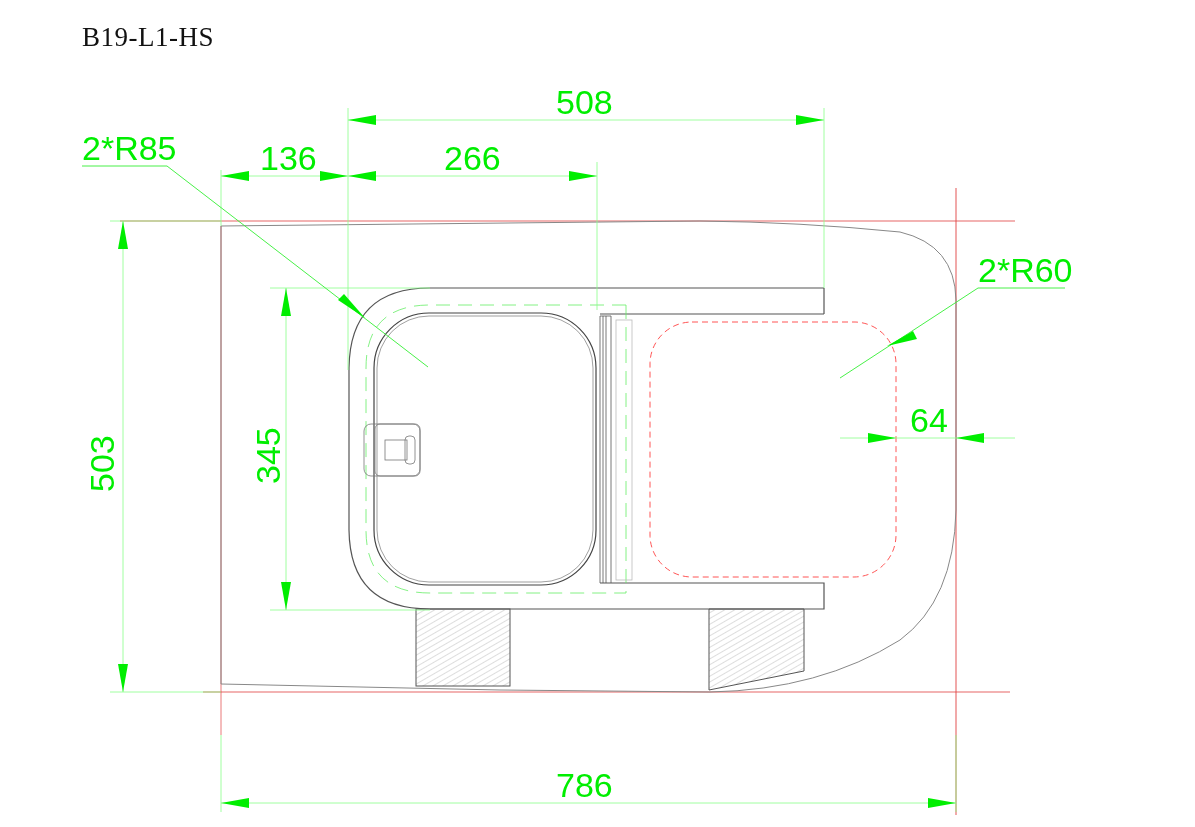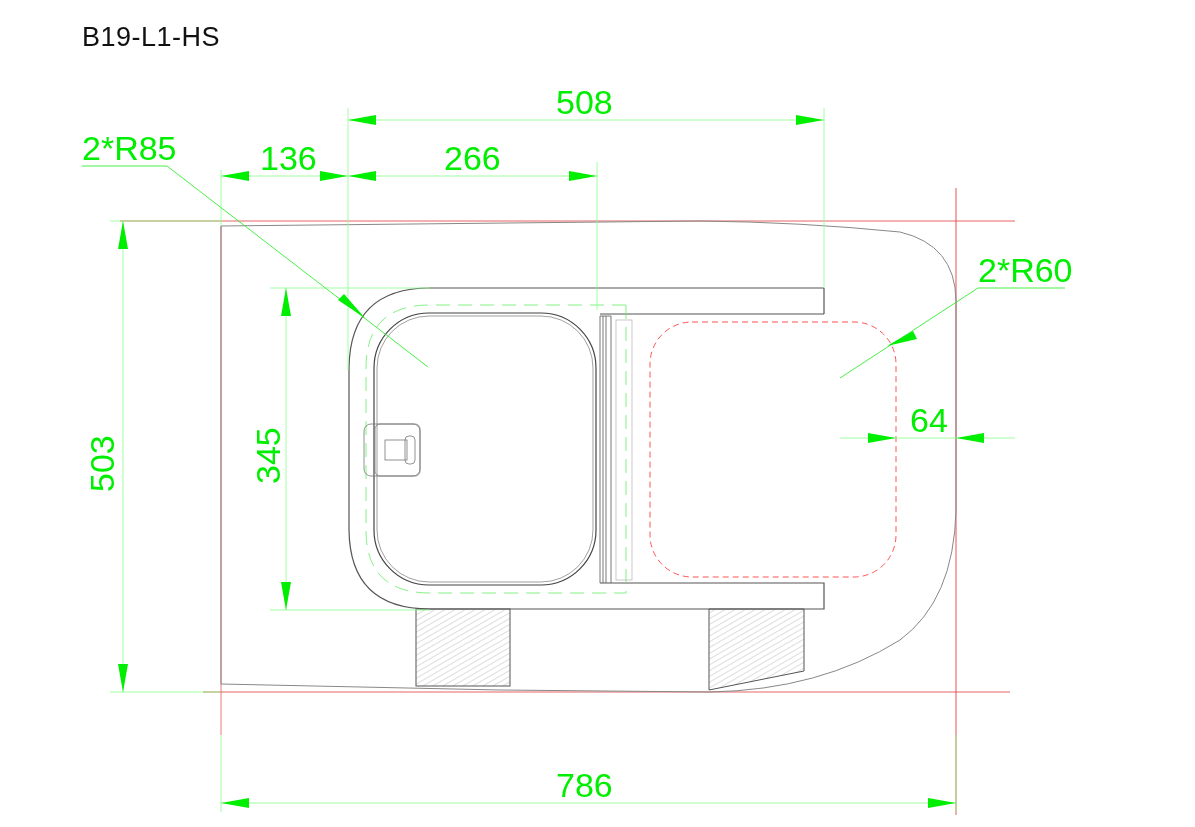--- a/index.html
+++ b/index.html
@@ -1,17 +1,17 @@
 <!DOCTYPE html>
 <html><head>
 <meta charset="utf-8">
 <style>
   html, body { margin: 0; padding: 0; background: #ffffff; }
   body { width: 1195px; height: 827px; position: relative; overflow: hidden; font-family: "DejaVu Sans", sans-serif; }
-  .title { position: absolute; left: 82px; top: 22px; font-family: Liberation Sans, sans-serif; font-size: 27px; color: #111111; letter-spacing: 0.5px; }
+  .title { position: absolute; left: 82px; top: 22px; font-family: Liberation Serif, serif; font-size: 27px; color: #111111; letter-spacing: 0.5px; }
   svg { position: absolute; left: 0; top: 0; }
   .dim { font-family: "Liberation Sans Narrow", "Liberation Sans", sans-serif; fill: #00ee00; font-size: 34px; }
 </style>
 </head>
 <body>
 
 <div class="title">B19-L1-HS</div>
 
 <svg width="1195" height="827" viewBox="0 0 1195 827">
   <defs>

